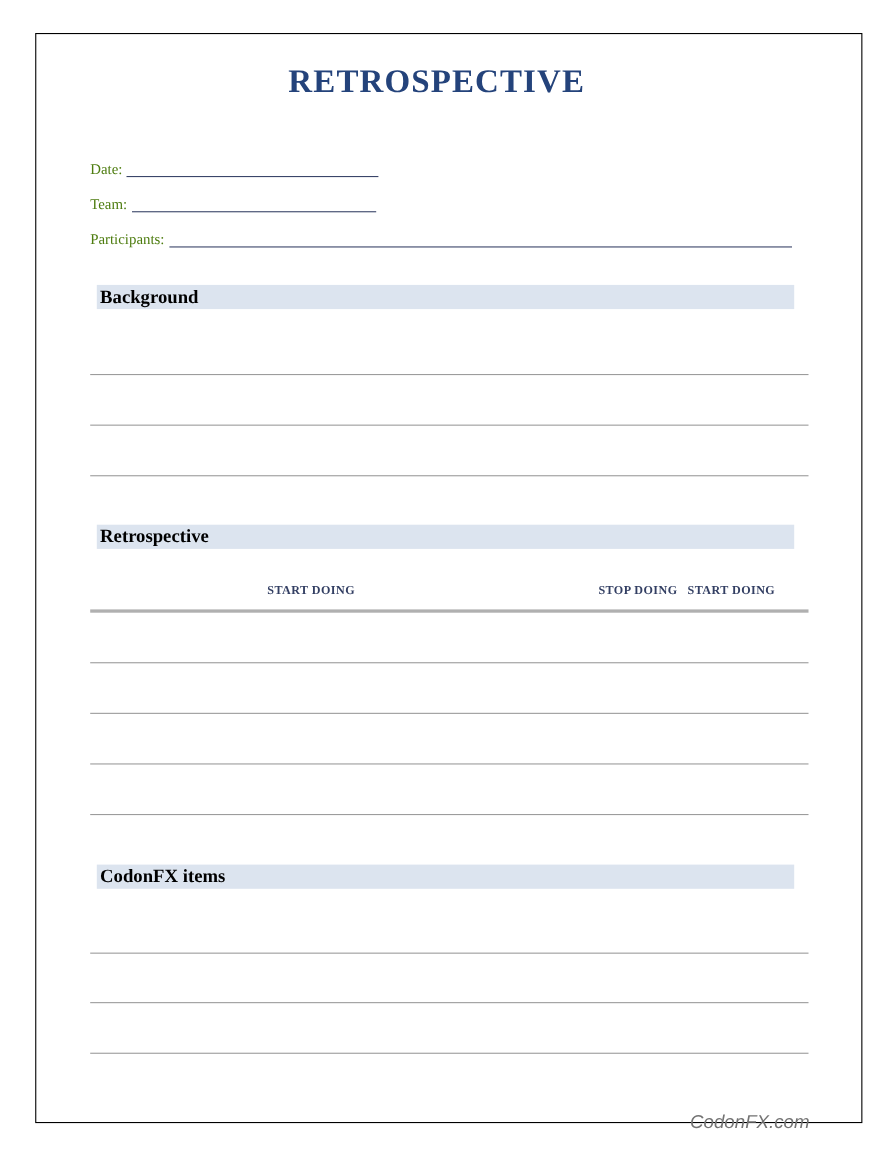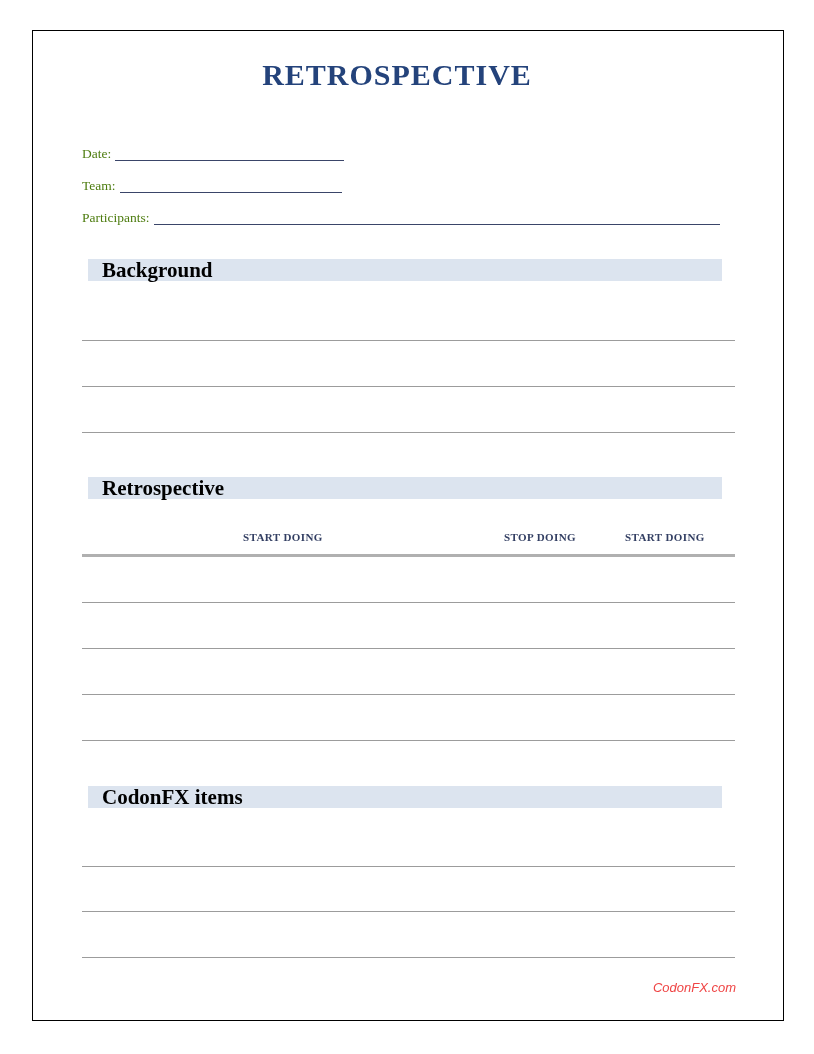--- a/index.html
+++ b/index.html
@@ -50,23 +50,23 @@
     vertical-align: -3px;
     margin-left: 4px;
   }
   .section-bar {
     position: absolute;
     left: 88px;
     width: 634px;
     height: 22px;
     background: #DCE4EF;
     box-sizing: border-box;
-    padding-left: 14px;
+    padding-left: 3px;
     line-height: 22px;
-    font-size: 21px;
+    font-size: 17px;
     font-weight: bold;
     color: #000000;
   }
   .rule {
     position: absolute;
     left: 82px;
     width: 653px;
     height: 0;
     border-top: 1px solid #9C9C9C;
   }
@@ -78,26 +78,26 @@
     top: 531px;
     font-size: 11px;
     font-weight: bold;
     letter-spacing: 0.4px;
     color: #333F63;
     white-space: nowrap;
     margin-left: 32px;
   }
   .credit {
     position: absolute;
-    top: 980px;
+    top: 1010px;
     right: 78px;
     font-family: "Liberation Sans", sans-serif;
     font-style: italic;
-    font-size: 13px;
-    color: #ef4444;
+    font-size: 17px;
+    color: #737373;
   }
 </style>
 </head>
 <body>
 
 <div class="page"></div>
 
 <div class="title">RETROSPECTIVE</div>
 
 <div class="field" style="top:146px">
@@ -114,21 +114,21 @@
   <span>Background</span>
 </div>
 <div class="rule" style="top:340px"></div>
 <div class="rule" style="top:386px"></div>
 <div class="rule" style="top:432px"></div>
 
 <div class="section-bar" style="top:477px">
   <span>Retrospective</span>
 </div>
 <div class="col-h" style="left:211px">START DOING</div>
-<div class="col-h" style="left:472px">STOP DOING</div>
+<div class="col-h" style="left:512px">STOP DOING</div>
 <div class="col-h" style="left:593px">START DOING</div>
 <div class="rule rule-thick" style="top:554px"></div>
 <div class="rule" style="top:602px"></div>
 <div class="rule" style="top:648px"></div>
 <div class="rule" style="top:694px"></div>
 <div class="rule" style="top:740px"></div>
 
 <div class="section-bar" style="top:786px">
   <span>CodonFX items</span>
 </div>

